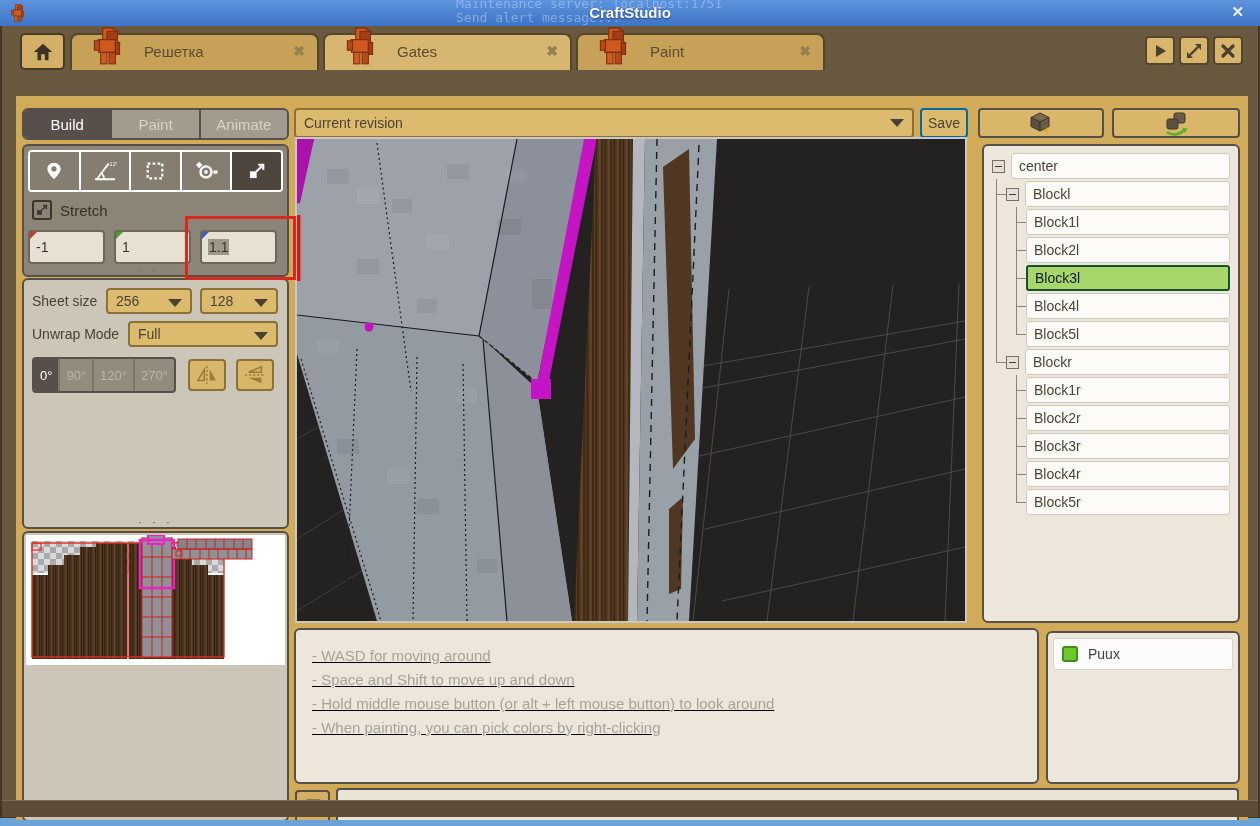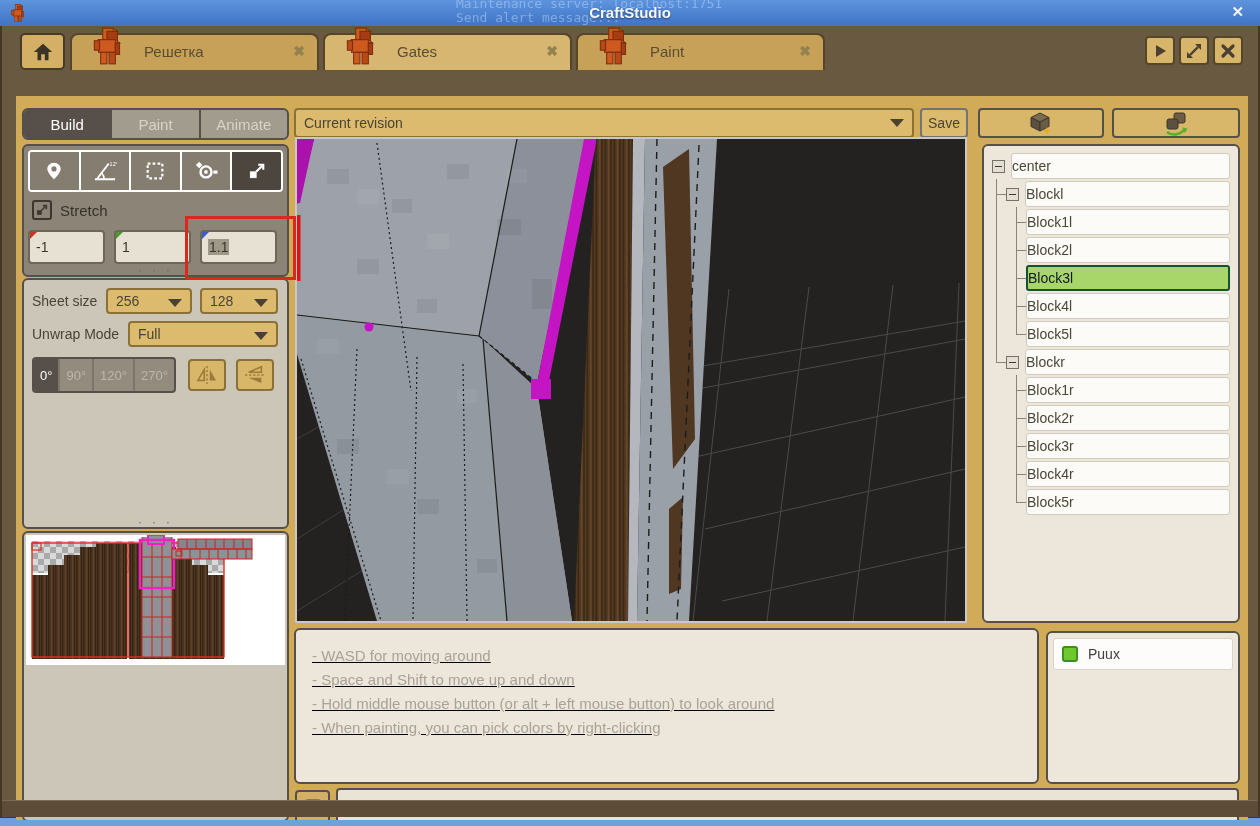--- a/index.html
+++ b/index.html
@@ -79,21 +79,21 @@
   .rot:last-child{border-right:none;}
   .rot.active{background:#57504a;color:#fff;}
   .flipbtn{width:38px;height:32px;background:#d9b76a;border:2px solid #8c7137;border-radius:4px;
     box-sizing:border-box;display:flex;align-items:center;justify-content:center;}
   
   #panelD{left:6px;top:435px;width:267px;height:291px;overflow:hidden;}
   .atlas{position:absolute;left:2px;top:2px;width:259px;height:130px;background:#fff;}
   
   .revrow{position:absolute;left:278px;top:12px;width:674px;height:30px;display:flex;gap:6px;}
   .revdd{flex:1;height:30px;}
-  .savebtn{width:48px;height:30px;background:#dcba6e;border:2px solid #737373;border-radius:4px;
+  .savebtn{width:48px;height:30px;background:#dcba6e;border:2px solid #0369a1;border-radius:4px;
     box-sizing:border-box;display:flex;align-items:center;justify-content:center;font-size:14px;color:#4a4434;}
   .viewport{position:absolute;left:279px;top:41px;width:672px;height:486px;border:2px solid #c8c8c8;
     box-sizing:border-box;background:#242220;}
   .helppanel{position:absolute;left:278px;top:532px;width:745px;height:156px;padding:14px 16px;text-decoration:underline;}
   .helpline{font-size:15px;color:#a9a396;line-height:24px;}
   .chatbtn{position:absolute;left:279px;top:694px;width:35px;height:35px;background:#d3b065;
     border:2px solid #55504a;border-radius:4px;box-sizing:border-box;display:flex;align-items:center;justify-content:center;}
   .chatinput{position:absolute;left:320px;top:692px;width:903px;height:38px;background:#e9e4d6;
     border:2px solid #55504a;border-radius:4px;box-sizing:border-box;padding:0 10px;font-size:14px;
     color:#5a544a;font-family:"Liberation Sans",sans-serif;outline:none;}
@@ -105,21 +105,21 @@
   #rbtn2{left:1096px;top:12px;width:128px;}
   .treepanel{position:absolute;left:966px;top:48px;width:258px;height:479px;padding-top:6px;overflow:hidden;}
   .trow{display:flex;align-items:center;height:28px;position:relative;}
   .stub{border-top:1px solid #8a8477;height:0;width:10px;flex:0 0 auto;}
   .d1 .stub{margin-left:12px;} .d2 .stub{margin-left:32px;}
   .expbox{width:13px;height:13px;background:#e3dfd4;border:1px solid #75706a;box-sizing:border-box;
     flex:0 0 auto;display:flex;align-items:center;justify-content:center;margin-right:6px;}
   .d0 .expbox{margin-left:8px;}
   .expbox i{display:block;width:7px;height:1px;background:#3e3a32;}
   .titem{flex:1;height:26px;background:#fcfbf8;border:1px solid #cfcabe;border-radius:3px;
-    box-sizing:border-box;display:flex;align-items:center;font-size:14px;
+    box-sizing:border-box;display:flex;align-items:center;padding-left:7px;font-size:14px;
     color:#4b4638;margin-right:8px;}
   .titem.selected{background:#a9d66b;border:2px solid #14532d;color:#0f172a;}
   .vline{position:absolute;width:0;border-left:1px solid #8a8477;}
   #vl1{left:12px;top:33px;height:183px;} #vl2{left:32px;top:61px;height:127px;} #vl3{left:32px;top:229px;height:127px;}
   .userspanel{position:absolute;left:1030px;top:535px;width:194px;height:153px;padding:5px;}
   .userrow{height:30px;background:#fdfcfa;border:1px solid #d8d4c9;border-radius:3px;display:flex;
     align-items:center;padding-left:8px;}
   .usq{width:16px;height:16px;background:#6ec82e;border:2px solid #3f8f1a;border-radius:3px;
     box-sizing:border-box;margin-right:10px;}
   .username{font-size:14px;color:#404040;}

